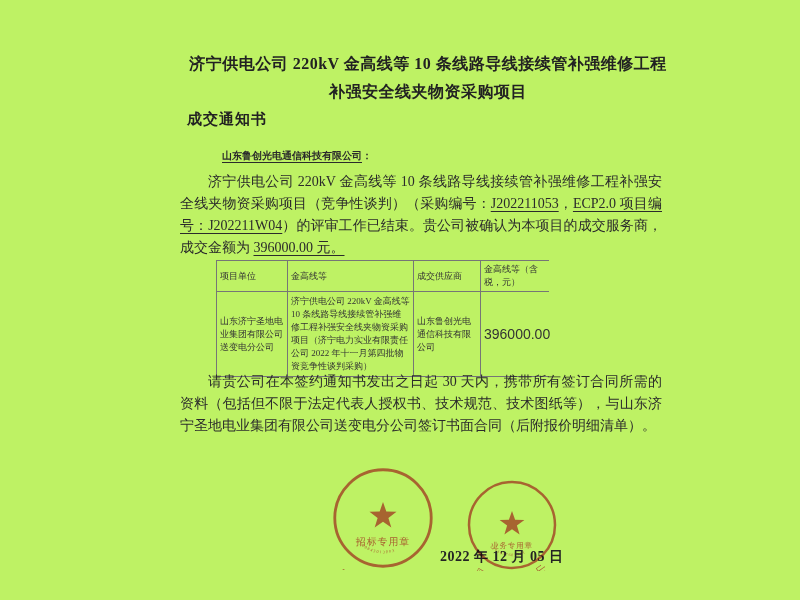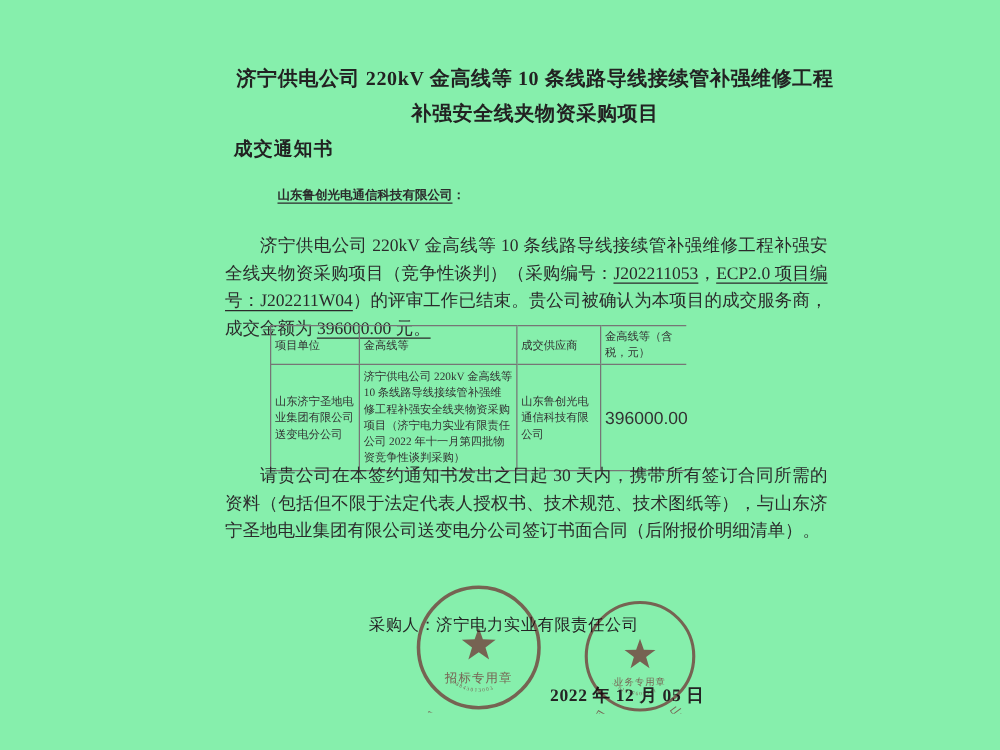--- a/index.html
+++ b/index.html
@@ -1,21 +1,21 @@
 <!DOCTYPE html>
 <html><head>
 <meta charset="utf-8">
 <style>
   * { margin: 0; padding: 0; box-sizing: border-box; }
   html, body { background: #e9e9e9; }
   .page {
     position: relative;
     width: 800px; height: 600px;
     margin: 0 auto;
-    background: #86efac;
+    background: #bef264;
     font-family: "Liberation Serif", "DejaVu Serif", serif;
     color: #2b2b2b;
     overflow: hidden;
   }
   .doc-title {
     position: absolute; left: 187px; top: 50px; width: 482px;
     text-align: center; font-size: 16px; font-weight: bold;
     line-height: 28px; color: #222; letter-spacing: 0.5px;
   }
   .doc-subtitle {
@@ -25,21 +25,21 @@
   }
   .addressee {
     position: absolute; left: 222px; top: 149px;
     font-size: 10px; font-weight: bold; color: #2b2b2b;
   }
   .para {
     position: absolute; left: 180px; width: 482px;
     font-size: 14px; line-height: 22px;
     text-align: justify; text-indent: 2em; color: #2b2b2b;
   }
-  .para-1 { top: 171px; margin-top: 16px; }
+  .para-1 { top: 171px; }
   .para-2 { top: 371px; }
   .u { text-decoration: underline; text-underline-offset: 3px; }
   .award-table {
     position: absolute; left: 216px; top: 260px; width: 332px;
     border-collapse: collapse; table-layout: fixed;
     font-size: 9px; line-height: 13px; color: #333;
     text-align: left;
   }
   .award-table th, .award-table td {
     border-left: 1px solid #767676;
@@ -98,21 +98,20 @@
         <td>山东济宁圣地电业集团有限公司送变电分公司</td>
         <td>济宁供电公司 220kV 金高线等 10 条线路导线接续管补强维修工程补强安全线夹物资采购项目（济宁电力实业有限责任公司 2022 年十一月第四批物资竞争性谈判采购）</td>
         <td>山东鲁创光电通信科技有限公司</td>
         <td class="price-cell">396000.00</td>
       </tr>
     </tbody>
   </table>
 
   <div class="para para-2">请贵公司在本签约通知书发出之日起 30 天内，携带所有签订合同所需的资料（包括但不限于法定代表人授权书、技术规范、技术图纸等），与山东济宁圣地电业集团有限公司送变电分公司签订书面合同（后附报价明细清单）。</div>
 
-  <div class="footer-line buyer-line"><span>采购人：</span><span>济宁电力实业有限责任公司</span></div>
 
 
   <div class="footer-line date-line">2022 年 12 月 05 日</div>
 
   <svg class="stamp stamp-left" viewBox="0 0 110 110">
     <defs>
       <path id="arc-l-top" d="M 55,94 A 39,39 0 1 1 54.99,94"></path>
       <path id="arc-l-bottom" d="M 19,64 A 37,37 0 0 0 91,64"></path>
     </defs>
     <circle cx="55" cy="55" r="51" fill="none" stroke-width="3" stroke="#dc4f63"></circle>

